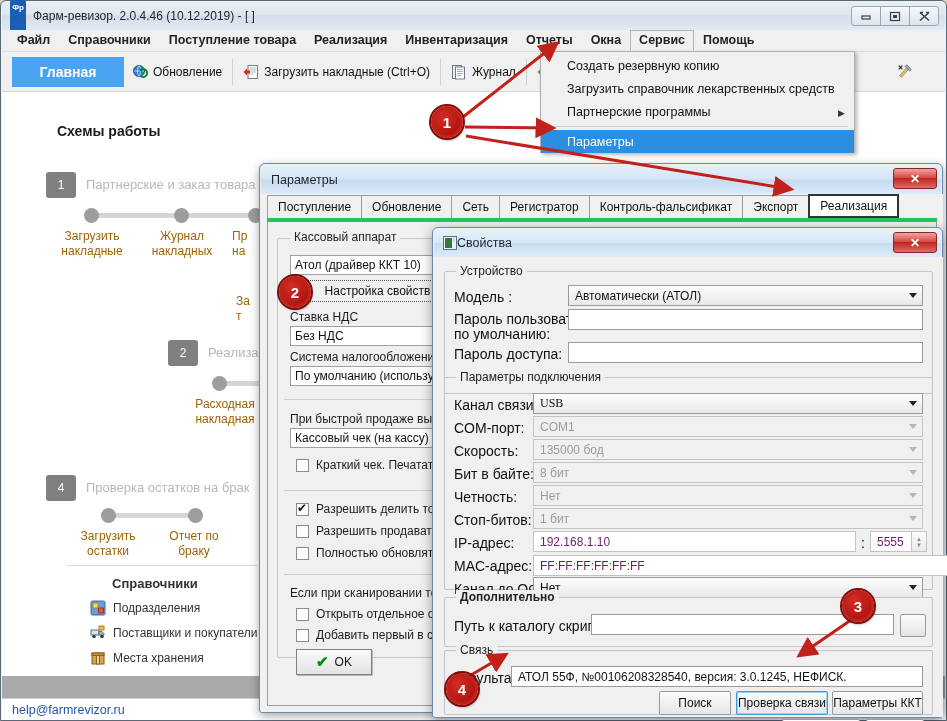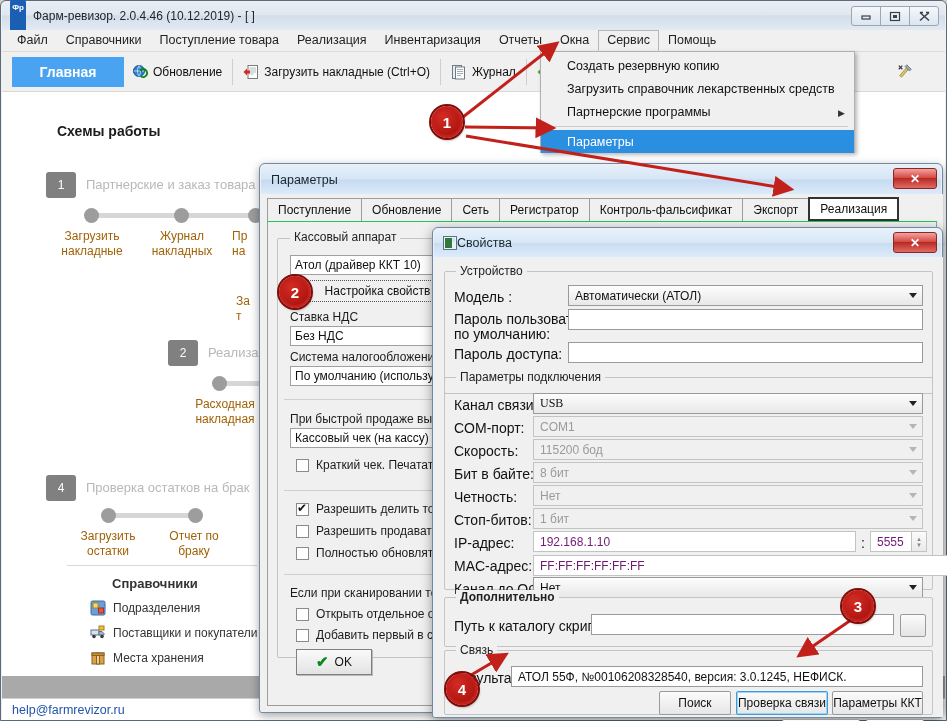--- a/index.html
+++ b/index.html
@@ -51,20 +51,21 @@
   
   #menubar{
     position:absolute; left:1px; top:29px; width:943px; height:22px;
     background:#f0f0f0;
     border-bottom:1px solid #dcdcdc;
     display:flex; align-items:center; padding-left:6px;
   }
   .menu-item{
     padding:3px 9px; font-size:12.5px; color:#222; white-space:nowrap;
     line-height:15px;
+    font-weight:bold;
   }
   .menu-item.open{
     background:#f0f0f0;
     border:1px solid #b6b6b6;
     border-bottom:1px solid #f0f0f0;
     padding:2px 8px;
     position:relative; z-index:60;
   }
 
   
@@ -175,21 +176,21 @@
     border:1px solid #8c2720; border-radius:3px;
     color:#fff; font-weight:bold; font-size:12px;
     display:flex;align-items:center;justify-content:center;
   }
   #params-body{
     position:absolute; left:1px; top:30px; width:682px; height:518px;
     background:#f0f0f0;
   }
   #tabstrip{
     position:absolute; left:6px; top:4px; width:670px; height:24px;
-    border-bottom:1px solid #22c55e;
+    border-bottom:4px solid #22c55e;
     display:flex; align-items:flex-end;
   }
   .ptab{
     height:23px; padding:0 10px; font-size:12px; color:#111;
     display:flex;align-items:center;
     border:1px solid #9c9c9c; border-bottom:none;
     background:#f0f0f0; margin-right:-1px;
   }
   .ptab.active{
     background:#fff; border:2px solid #333; height:24px;
@@ -620,21 +621,21 @@
     </div>
 
     <div class="p-lab" style="left:20px; top:164px;">COM-порт:</div>
     <div class="p-combo dis" style="left:99px; top:159px; width:390px;">
       <span>COM1</span>
       <span class="arw"></span>
     </div>
 
     <div class="p-lab" style="left:20px; top:187px;">Скорость:</div>
     <div class="p-combo dis" style="left:99px; top:182px; width:390px;">
-      <span>115200 бод</span>
+      <span>135000 бод</span>
       <span class="arw"></span>
     </div>
 
     <div class="p-lab" style="left:20px; top:210px;">Бит в байте:</div>
     <div class="p-combo dis" style="left:99px; top:205px; width:390px;">
       <span>8 бит</span>
       <span class="arw"></span>
     </div>
 
     <div class="p-lab" style="left:20px; top:233px;">Четность:</div>

